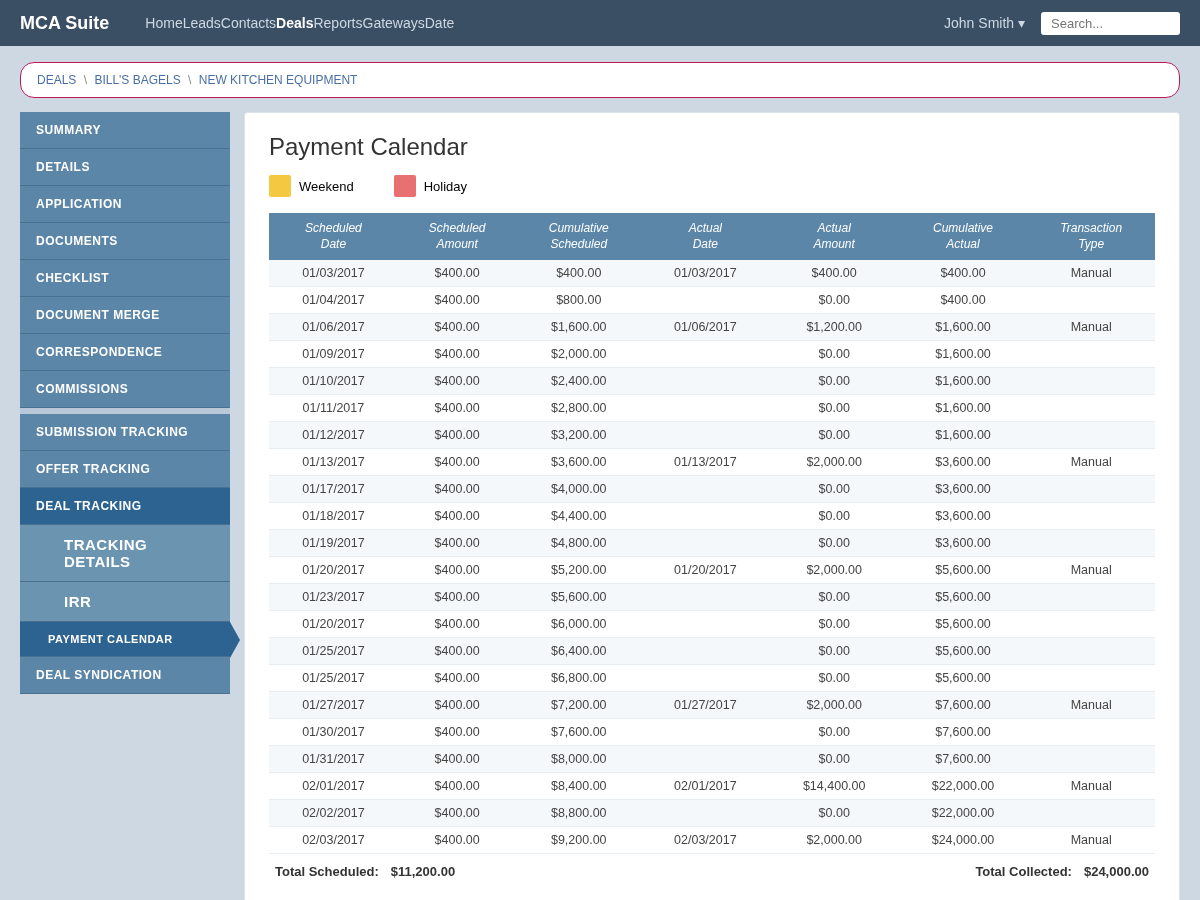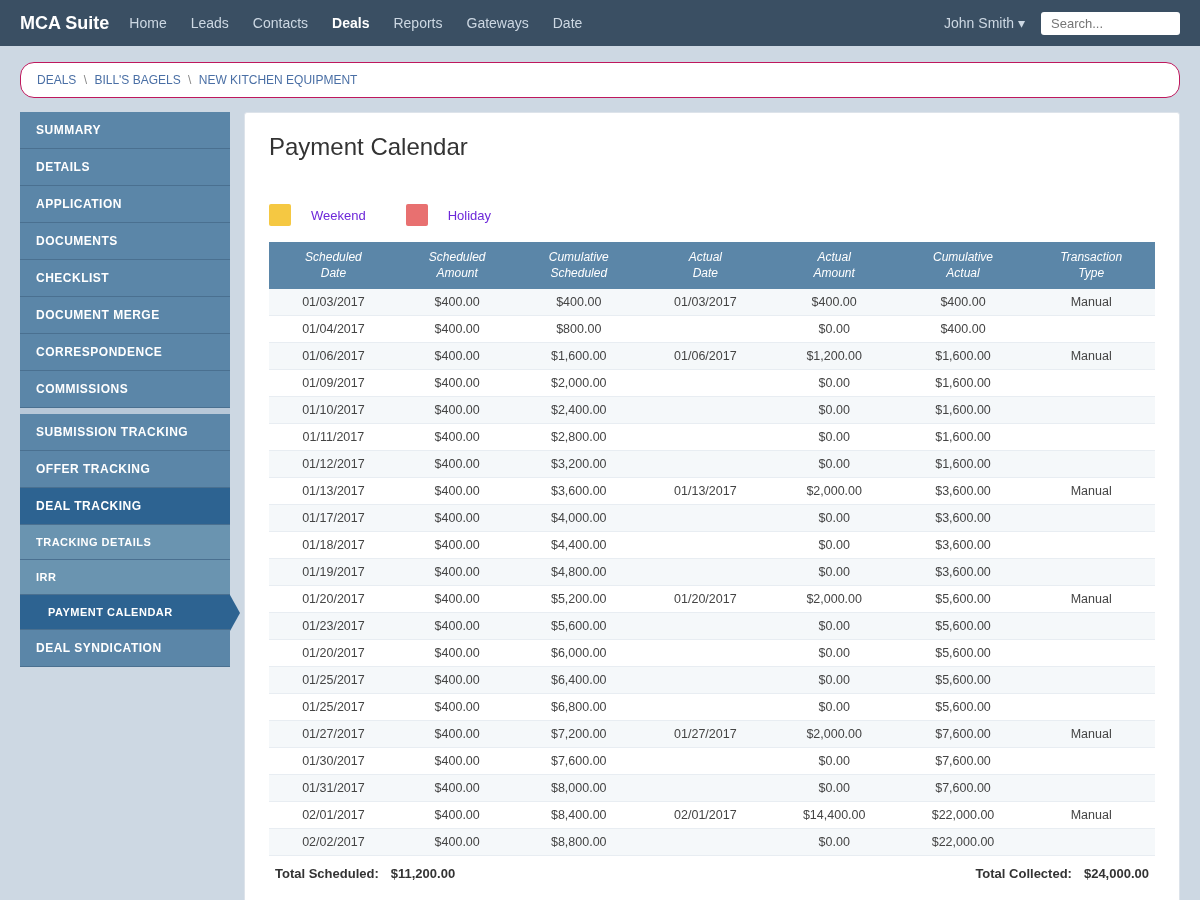--- a/index.html
+++ b/index.html
@@ -16,28 +16,27 @@
       height: 46px;
       display: flex;
       align-items: center;
       padding: 0 20px;
       color: #fff;
     }
     .nav-brand {
       font-size: 18px;
       font-weight: bold;
       color: #fff;
-      margin-right: 20px;
+      margin-right: 36px;
       white-space: nowrap;
     }
     .nav-links {
       display: flex;
       align-items: flex-start;
       flex: 1;
-      gap: 24px;
     }
     .nav-link {
       color: #cdd8e3;
       text-decoration: none;
       font-size: 14px;
       cursor: pointer;
     }
     .nav-link.active {
       color: #fff;
       font-weight: bold;
@@ -110,22 +109,22 @@
       letter-spacing: 0.5px;
       cursor: pointer;
       border-bottom: 1px solid #4a7090;
       text-decoration: none;
     }
     .sidebar-item.active {
       background: #2d6391;
     }
     .sidebar-item.sub {
       background: #6a94b0;
-      padding-left: 16px;
-      font-size: 11px;
+      padding-left: 44px;
+      font-size: 15px;
     }
     .sidebar-item.active-sub {
       background: #2d6391;
       padding-left: 28px;
       font-size: 11px;
     }
     .sidebar-divider {
       height: 6px;
       background: #b8c8d8;
     }
@@ -164,24 +163,23 @@
     
     .legend {
       display: flex;
       align-items: center;
       gap: 40px;
       margin-bottom: 16px;
     }
     .legend-item {
       display: flex;
       align-items: center;
-      gap: 20px;
+      gap: 8px;
       font-size: 13px;
-      color: #6d28d9;
-      margin-top: 29px;
+      color: #000000;
     }
     .legend-box {
       width: 22px;
       height: 22px;
       border-radius: 2px;
     }
     .legend-weekend { background: #f5c842; }
     .legend-holiday { background: #e87070; }
 
     
@@ -494,20 +492,29 @@
             </tr>
             <tr>
               <td>02/02/2017</td>
               <td>$400.00</td>
               <td>$8,800.00</td>
               <td></td>
               <td>$0.00</td>
               <td>$22,000.00</td>
               <td></td>
             </tr>
+            <tr>
+              <td>02/03/2017</td>
+              <td>$400.00</td>
+              <td>$9,200.00</td>
+              <td>02/03/2017</td>
+              <td>$2,000.00</td>
+              <td>$24,000.00</td>
+              <td>Manual</td>
+            </tr>
           </tbody>
       </table>
 
       <div class="totals-row">
         <div class="totals-left">
           <span>Total Scheduled:</span>
           <span>$11,200.00</span>
         </div>
         <div class="totals-right">
           <span>Total Collected:</span>

